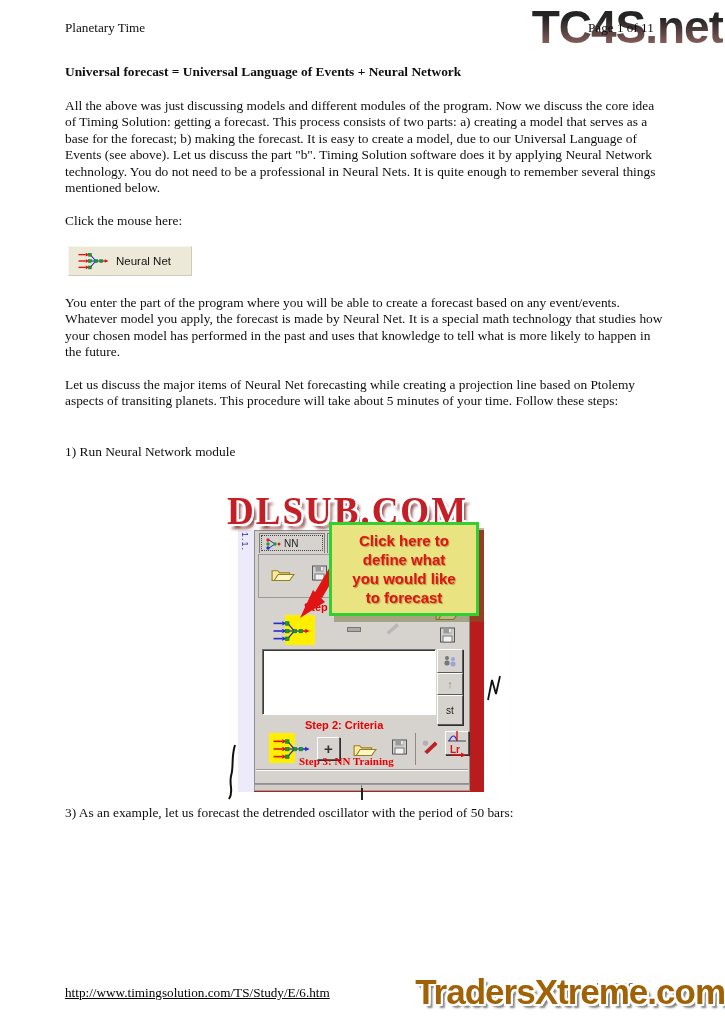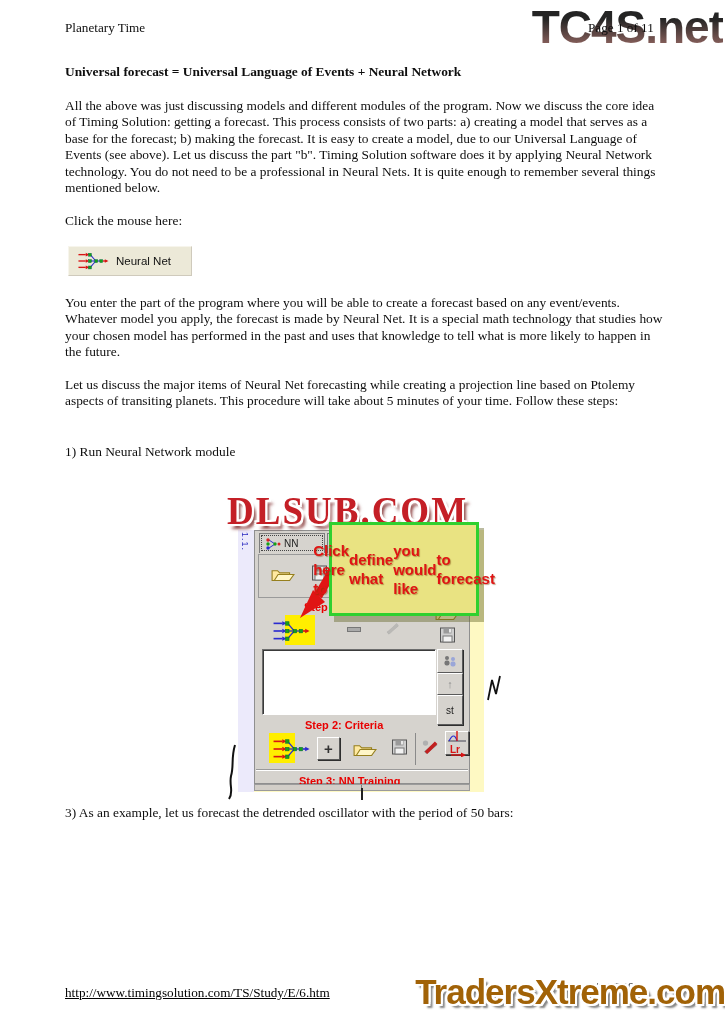--- a/index.html
+++ b/index.html
@@ -30,21 +30,21 @@
   .f-date{position:absolute;left:588px;top:979px;z-index:1;font-size:13px;color:#222;}
   .f-link{position:absolute;left:65px;top:985px;font-size:13.2px;color:#000;text-decoration:underline;}
 
   
   .nnbtn{position:absolute;left:68px;top:246px;width:124px;height:30px;background:#ece9d8;
     border:1px solid #f7f5ec;border-right-color:#cfcabc;border-bottom-color:#cfcabc;
     display:flex;align-items:center;gap:7px;padding-left:8px;box-sizing:border-box;
     font-family:"Liberation Sans",sans-serif;font-size:11.5px;color:#111;}
 
   
-  .shot{position:absolute;left:238px;top:530px;width:246px;height:262px;background:#fef9c3;z-index:1;}
+  .shot{position:absolute;left:238px;top:530px;width:246px;height:262px;background:#b91c1c;z-index:1;}
   .shot .sidestrip{position:absolute;left:0;top:0;width:16px;height:100%;background:#eceafb;}
   .shot .sidetext{position:absolute;left:2px;top:2px;color:#2a2ac0;font-size:9px;
     font-family:"Liberation Sans",sans-serif;writing-mode:vertical-rl;letter-spacing:1px;}
   .panel{position:absolute;left:16px;top:0;width:216px;height:254px;background:#d6d3ce;
     border:1px solid #8f8f8f;box-sizing:border-box;font-family:"Liberation Sans",sans-serif;}
   .tab{position:absolute;top:2px;height:20px;background:#d6d3ce;border:1px solid #7d7d7d;border-bottom:none;
     display:flex;align-items:center;gap:3px;padding:0 5px;box-sizing:border-box;font-size:10px;color:#222;}
   .tab.active{outline:1px dotted #444;outline-offset:-3px;}
   .groupbox{position:absolute;left:3px;top:23px;width:209px;height:42px;border:1px solid #9a9a9a;}
   .redlbl{position:absolute;color:#e80000;font-weight:bold;font-size:11px;white-space:nowrap;}
@@ -54,21 +54,21 @@
     box-shadow:1px 1px 0 #2e2e2e;display:flex;align-items:center;justify-content:center;box-sizing:border-box;}
   .yellowhl{background:#ffee00;}
   .dash{width:12px;height:3px;background:#aaa;border:1px solid #777;}
   .sep{position:absolute;left:1px;width:212px;height:0;border-top:1px solid #9a9a9a;border-bottom:1px solid #fff;}
   .vline{position:absolute;width:1px;background:#8a8a8a;}
   .botstrip{position:absolute;left:16px;top:254px;width:216px;height:7px;background:#d2cec8;border:1px solid #9b9b9b;box-sizing:border-box;}
 
   
   .callout{position:absolute;left:329px;top:522px;width:144px;height:88px;z-index:11;
     background:#e9e382;border:3px solid #2fd02f;box-shadow:5px 6px 0 rgba(105,105,45,.45);
-    display:flex;flex-direction:row;align-items:center;justify-content:center;
+    display:flex;flex-direction:column;align-items:center;justify-content:center;
     font-family:"Liberation Sans",sans-serif;font-weight:bold;font-size:15px;line-height:19px;
     color:#e01414;text-shadow:1px 1px 1px rgba(120,60,0,.45);}
   .arrow-svg{position:absolute;left:292px;top:556px;z-index:10;}
   .ink{position:absolute;z-index:12;}
 
   .nn line{stroke-width:1.5;}
   .nn .links line{stroke:#2a2ad0;stroke-width:1.2;}
   .nn .nodes rect{fill:#17a017;stroke:#064;stroke-width:.5;}
 </style>
 </head>
@@ -283,21 +283,21 @@
           <line x1="1" y1="12" x2="19" y2="12" stroke="#445"></line>
           <path d="M2 12 Q7 2 10 12" fill="none" stroke="#2a2ad0" stroke-width="1.2"></path>
           <line x1="10" y1="2" x2="10" y2="12" stroke="#d81414" stroke-width="1.4"></line>
           <text x="3" y="24" font-size="10" font-family="Liberation Sans, sans-serif" fill="#d81414" font-weight="bold">Lr</text>
           <line x1="4" y1="26" x2="16" y2="26" stroke="#d81414" stroke-width="1.4"></line>
             <polygon points="14,23.5 19,26 14,28.5" fill="#d81414"></polygon>
         </svg>
       </div>
 
       <div class="sep" style="top:238px;"></div>
-      <div class="redlbl" style="left:44px;top:244px;">Step 3: NN Training</div>
+      <div class="redlbl" style="left:44px;top:224px;font-family:Liberation Serif, serif;">Step 3: NN Training</div>
     </div>
 
     <div class="botstrip">
       <div style="position:absolute;left:106px;top:0;width:1px;height:5px;background:#7e7e7e;"></div>
     </div>
   </div>
 
   <svg class="arrow-svg" width="56" height="74" viewBox="0 0 56 74">
     <path d="M46 6 L26 40" stroke="#e01414" stroke-width="9"></path>
     <polygon points="8,62 33,46 21,34" fill="#e01414"></polygon>

